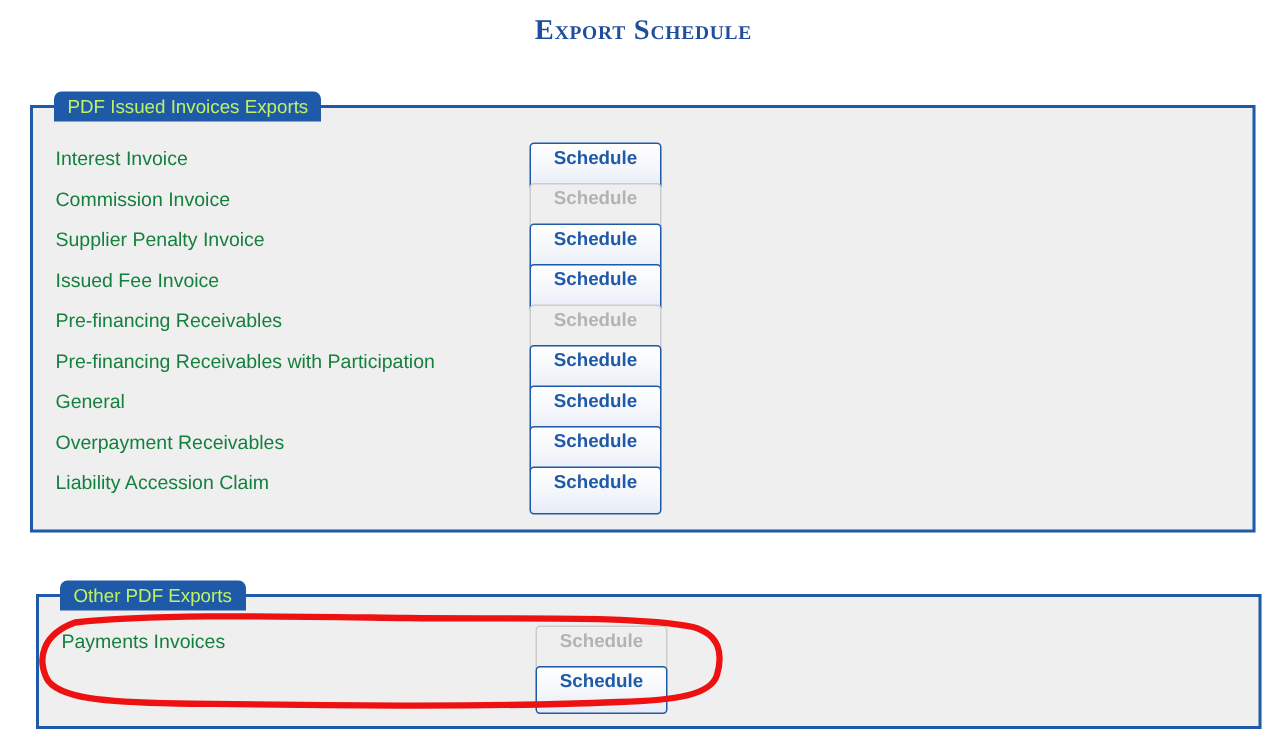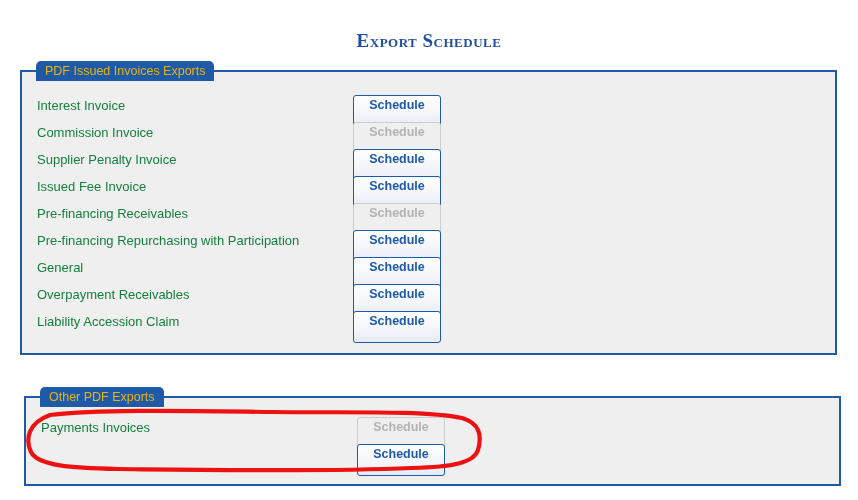--- a/index.html
+++ b/index.html
@@ -21,21 +21,20 @@
     text-align: center;
     color: #1f4e9c;
     font-family: "Liberation Serif", serif;
     font-size: 19px;
     font-weight: bold;
     font-variant: small-caps;
     letter-spacing: 0.5px;
     padding-top: 8px;
     height: 26px;
     line-height: 26px;
-    margin-top: 20px;
   }
 
   
   .fieldset {
     position: absolute;
     left: 20px;
     width: 813px;                 
     border: 2px solid #1f5aa8;
     background: #efefef;
     box-sizing: content-box;
@@ -47,21 +46,21 @@
   #fieldset-other-exports {
     top: 392px;
     height: 86px;
   }
 
   .legend {
     position: absolute;
     top: -11px;
     left: 14px;
     background: #1f5aa8;
-    color: #eab308;
+    color: #bef264;
     font-size: 12.5px;
     line-height: 20px;
     height: 20px;
     padding: 0 9px;
     border-radius: 5px 5px 0 0;
     white-space: nowrap;
   }
 
   .rows {
     padding: 20px 0 0 0;
@@ -146,21 +145,21 @@
       </div>
       <div class="row">
         <div class="row-label">Issued Fee Invoice</div>
         <div class="btn enabled">Schedule</div>
       </div>
       <div class="row">
         <div class="row-label">Pre-financing Receivables</div>
         <div class="btn disabled">Schedule</div>
       </div>
       <div class="row">
-        <div class="row-label">Pre-financing Repurchasing with Participation</div>
+        <div class="row-label">Pre-financing Receivables with Participation</div>
         <div class="btn enabled">Schedule</div>
       </div>
       <div class="row">
         <div class="row-label">General</div>
         <div class="btn enabled">Schedule</div>
       </div>
       <div class="row">
         <div class="row-label">Overpayment Receivables</div>
         <div class="btn enabled">Schedule</div>
       </div>

